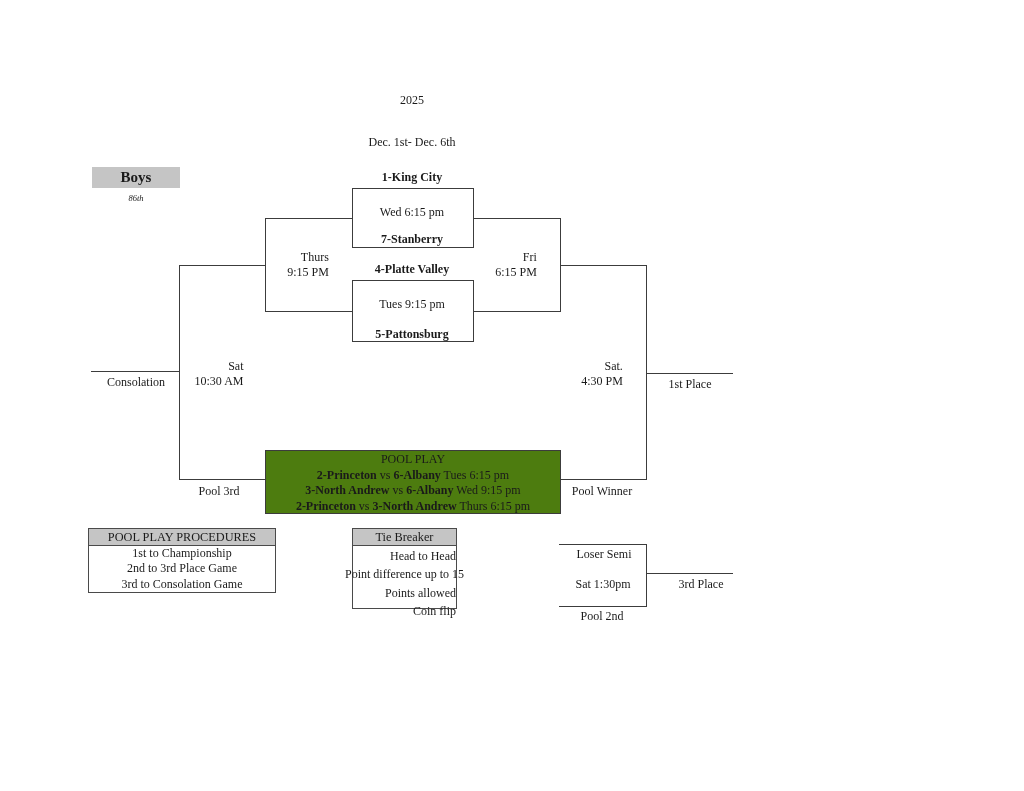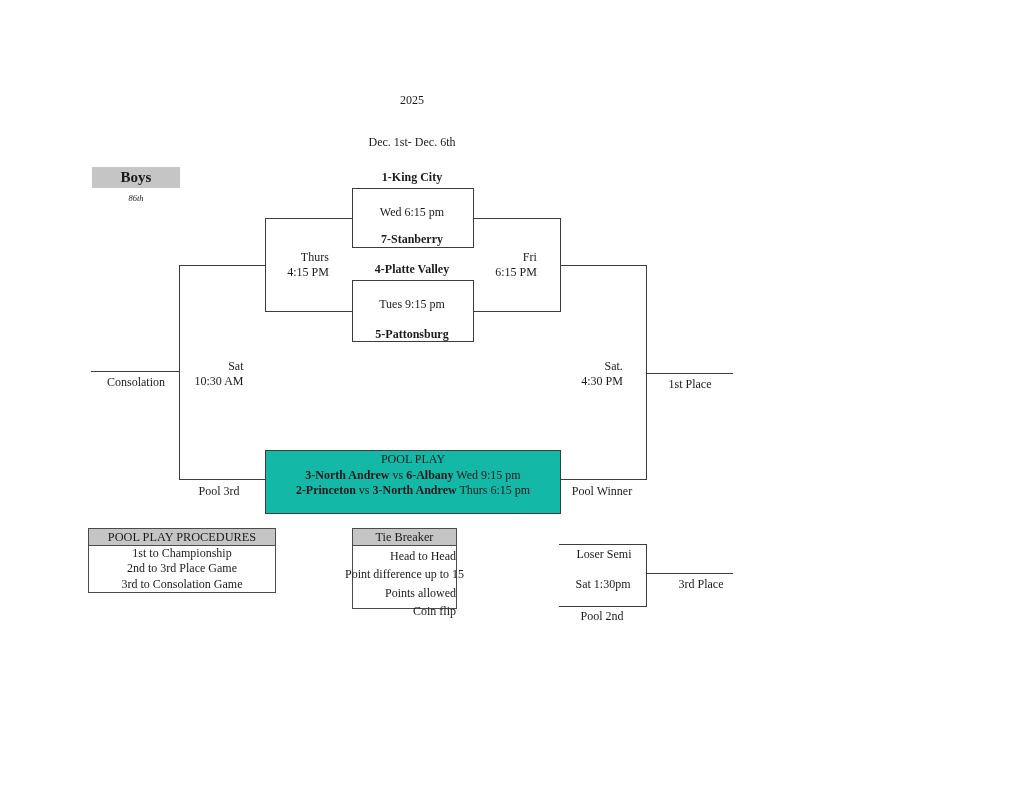--- a/index.html
+++ b/index.html
@@ -22,21 +22,21 @@
   .title { font-size: 17.5px; font-weight: bold; letter-spacing: 0.2px; }
   .division-box {
     position: absolute; left: 92px; top: 167px; width: 88px; height: 21px;
     background: #c5c5c5; text-align: center; font-weight: bold; font-size: 15px;
     line-height: 21px;
   }
   .edition { font-style: italic; font-size: 8.5px; }
   .poolbox {
     position: absolute; left: 265px; top: 450px; width: 296px; height: 64px;
     border: 1px solid #3c3c3c; text-align: center; font-size: 12px;
-    padding-top: 1px; line-height: 15.4px; background: #14b8a6;
+    padding-top: 1px; line-height: 15.4px; background: #4d7c0f;
   }
   .infobox { position: absolute; border: 1px solid #4a4a4a; background: #ffffff; text-align: center; }
   .infobox .hdr {
     background: #c5c5c5; border-bottom: 1px solid #4a4a4a;
     font-size: 12.3px; line-height: 16px; height: 17px;
   }
   .infobox .rule { font-size: 12px; line-height: 15.4px; white-space: nowrap; }
   .procedures { left: 88px; top: 528px; width: 188px; height: 65px; }
   .tiebreaker { left: 352px; top: 528px; width: 105px; height: 81px; }
   .tiebreaker .rule { position: relative; left: 50%; transform: translateX(-50%); display: inline-block; }
@@ -79,21 +79,21 @@
   <div class="txt ctr" style="left:412px; top:205px;">Wed 6:15 pm</div>
   <div class="txt ctr bold" style="left:412px; top:232px;">7-Stanberry</div>
 
   <div class="txt ctr bold" style="left:412px; top:262px;">4-Platte Valley</div>
   <div class="gamebox" style="left:352px; top:280px; width:122px; height:62px;"></div>
   <div class="txt ctr" style="left:412px; top:297px;">Tues 9:15 pm</div>
   <div class="txt ctr bold" style="left:412px; top:327px;">5-Pattonsburg</div>
 
   <div class="txt ctr twoline" style="left:308px; top:250px;">
     <div>Thurs</div>
-    <div>4:15 PM</div>
+    <div>9:15 PM</div>
   </div>
   <div class="txt ctr twoline" style="left:516px; top:250px;">
     <div>Fri</div>
     <div>6:15 PM</div>
   </div>
 
   <div class="txt ctr" style="left:136px; top:375px;">Consolation</div>
   <div class="txt ctr twoline" style="left:219px; top:359px;">
     <div>Sat</div>
     <div>10:30 AM</div>
@@ -103,20 +103,21 @@
     <div>Sat.</div>
     <div>4:30 PM</div>
   </div>
   <div class="txt ctr" style="left:690px; top:377px;">1st Place</div>
 
   <div class="txt ctr" style="left:219px; top:484px;">Pool 3rd</div>
   <div class="txt ctr" style="left:602px; top:484px;">Pool Winner</div>
 
   <div class="poolbox pool-list">
     <div>POOL PLAY</div>
+    <div><span class="bold">2-Princeton</span> <span>vs</span> <span class="bold">6-Albany</span> <span>Tues 6:15 pm</span></div>
     <div><span class="bold">3-North Andrew</span> <span>vs</span> <span class="bold">6-Albany</span> <span>Wed 9:15 pm</span></div>
     <div><span class="bold">2-Princeton</span> <span>vs</span> <span class="bold">3-North Andrew</span> <span>Thurs 6:15 pm</span></div>
   </div>
 
   <div class="txt ctr" style="left:604px; top:547px;">Loser Semi</div>
   <div class="txt ctr" style="left:603px; top:577px;">Sat 1:30pm</div>
   <div class="txt ctr" style="left:701px; top:577px;">3rd Place</div>
   <div class="txt ctr" style="left:602px; top:609px;">Pool 2nd</div>
 
 

